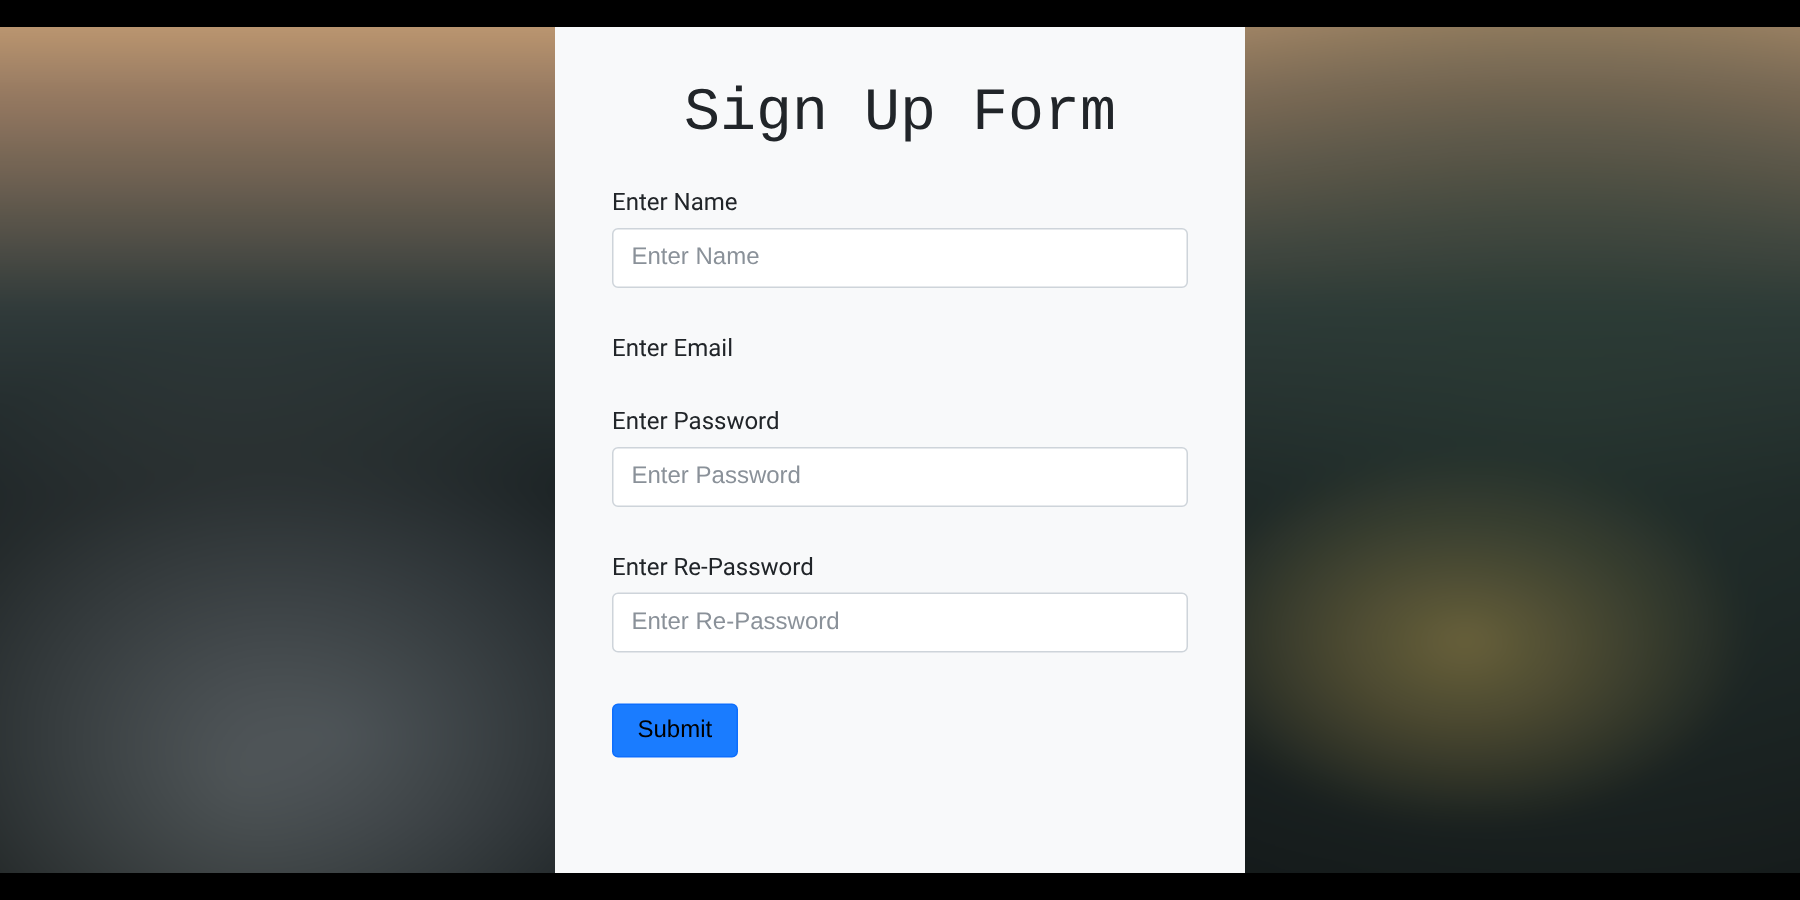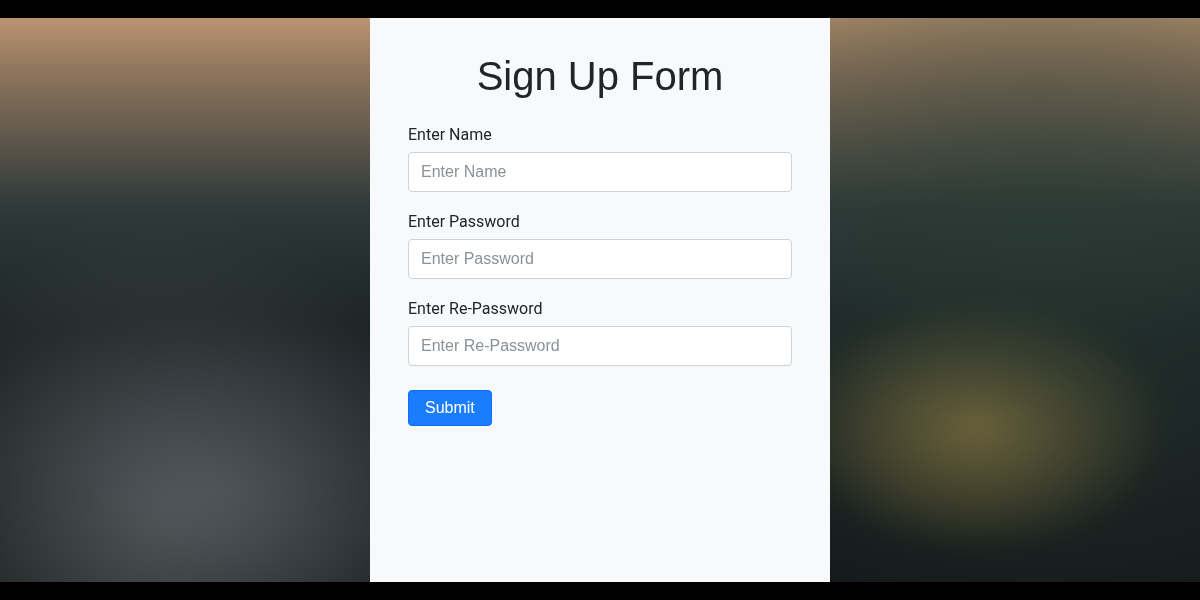--- a/index.html
+++ b/index.html
@@ -41,28 +41,28 @@
   .card {
     position: relative;
     z-index: 2;
     width: 460px;
     background: #f8f9fa;
     margin-top: 18px;
     padding: 22px 38px 30px 38px;
     min-height: 564px;
   }
   .title {
-    font-family: Liberation Sans, sans-serif;
+    font-family: Liberation Mono, monospace;
     font-size: 40px;
     font-weight: 400;
     color: #212529;
     text-align: center;
     margin: 14px 0 26px 0;
   }
-  .form-group { margin-bottom: 20px; }
+  .form-group { margin-bottom: 30px; }
   .label {
     display: block;
     font-size: 16px;
     color: #212529;
     margin-bottom: 8px;
   }
   .input {
     width: 100%;
     height: 40px;
     padding: 8px 12px;
@@ -71,21 +71,21 @@
     background: #fff;
     border: 1px solid #ced4da;
     border-radius: 4px;
     outline: none;
   }
   .input::placeholder { color: #8a9199; opacity: 1; }
   .btn {
     display: inline-block;
     padding: 8px 16px;
     font-size: 16px;
-    color: #ffffff;
+    color: #000000;
     background: #1a7cff;
     border: 1px solid #0d6efd;
     border-radius: 4px;
     cursor: pointer;
     margin-top: 4px;
   }
 </style>
 </head>
 <body>
 
@@ -95,20 +95,21 @@
 
 <div class="card">
   <h1 class="title">Sign Up Form</h1>
 
   <div class="form-group">
     <label class="label">Enter Name</label>
     <input class="input" type="text" placeholder="Enter Name" style="">
   </div>
 
   <div class="form-group">
+    <label class="label">Enter Email</label>
   </div>
 
   <div class="form-group">
     <label class="label">Enter Password</label>
     <input class="input" type="password" placeholder="Enter Password" style="">
   </div>
 
   <div class="form-group">
     <label class="label">Enter Re-Password</label>
     <input class="input" type="password" placeholder="Enter Re-Password" style="">

